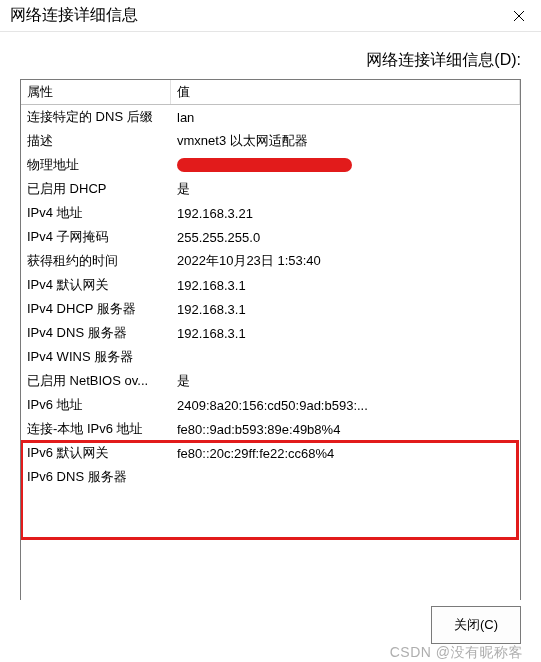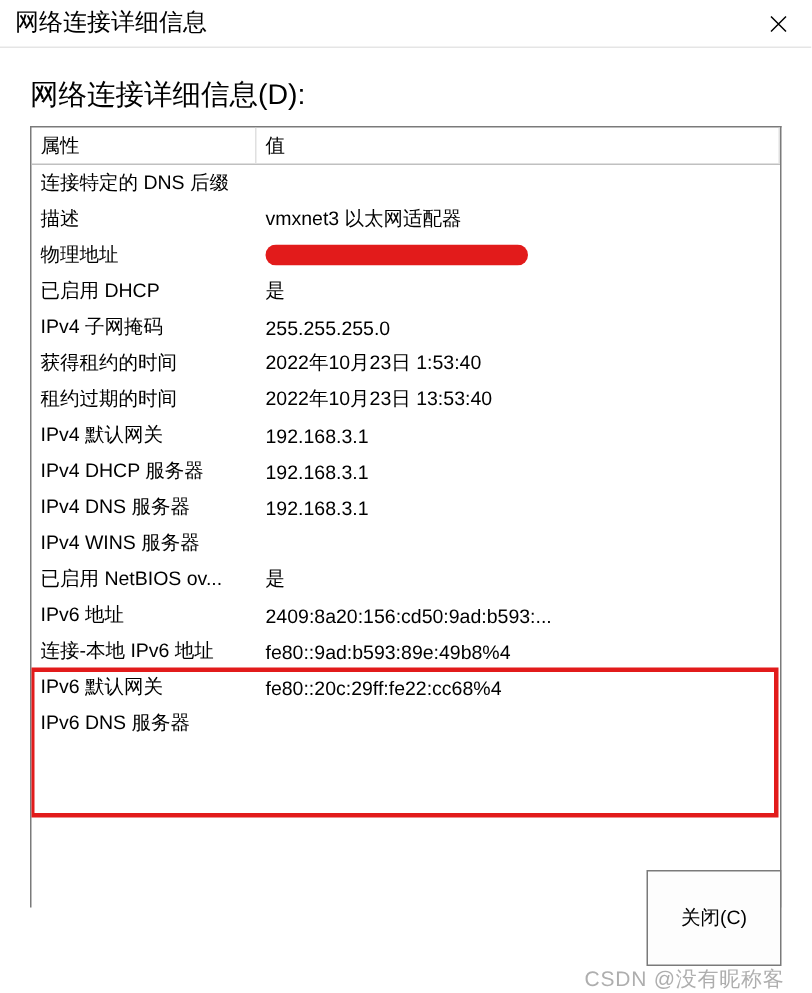--- a/index.html
+++ b/index.html
@@ -29,22 +29,23 @@
       display: flex;
       align-items: center;
       justify-content: center;
       font-size: 14px;
       cursor: default;
     }
     .content {
       padding: 18px 20px 10px 20px;
     }
     .section-label {
-      font-size: 19px;
+      font-size: 16px;
       margin-bottom: 8px;
+      text-align: right;
     }
     .details-box {
       border: 1px solid #7a7a7a;
       border-bottom: none;
       height: 521px;
       overflow: hidden;
       position: relative;
     }
     .row {
       display: flex;
@@ -93,21 +94,21 @@
       pointer-events: none;
     }
     .footer {
       position: absolute;
       bottom: 18px;
       right: 20px;
     }
     .close-btn {
       border: 1px solid #7a7a7a;
       background: #fdfdfd;
-      padding: 22px 22px;
+      padding: 9px 22px;
       font-size: 13px;
       cursor: default;
     }
     .watermark {
       position: absolute;
       bottom: 0;
       right: 18px;
       font-size: 14px;
       color: rgba(120,120,120,0.6);
       letter-spacing: 0.5px;
@@ -130,46 +131,47 @@
   <div class="section-label">网络连接详细信息(D):</div>
 
   <div class="details-box">
     <div class="row header-row">
       <div class="col-prop">属性</div>
       <div class="col-val">值</div>
     </div>
     <div id="rows-container">
         <div class="row">
           <div class="col-prop">连接特定的 DNS 后缀</div>
+          <div class="col-val">lan</div>
         </div>
         <div class="row">
           <div class="col-prop">描述</div>
           <div class="col-val">vmxnet3 以太网适配器</div>
         </div>
         <div class="row">
           <div class="col-prop">物理地址</div>
           <div class="col-val">
             <div class="redacted"></div>
           </div>
         </div>
         <div class="row">
           <div class="col-prop">已启用 DHCP</div>
           <div class="col-val">是</div>
         </div>
         <div class="row">
+          <div class="col-prop">IPv4 地址</div>
+          <div class="col-val">192.168.3.21</div>
+        </div>
+        <div class="row">
           <div class="col-prop">IPv4 子网掩码</div>
           <div class="col-val">255.255.255.0</div>
         </div>
         <div class="row">
           <div class="col-prop">获得租约的时间</div>
           <div class="col-val">2022年10月23日 1:53:40</div>
-        </div>
-        <div class="row">
-          <div class="col-prop">租约过期的时间</div>
-          <div class="col-val">2022年10月23日 13:53:40</div>
         </div>
         <div class="row">
           <div class="col-prop">IPv4 默认网关</div>
           <div class="col-val">192.168.3.1</div>
         </div>
         <div class="row">
           <div class="col-prop">IPv4 DHCP 服务器</div>
           <div class="col-val">192.168.3.1</div>
         </div>
         <div class="row">

